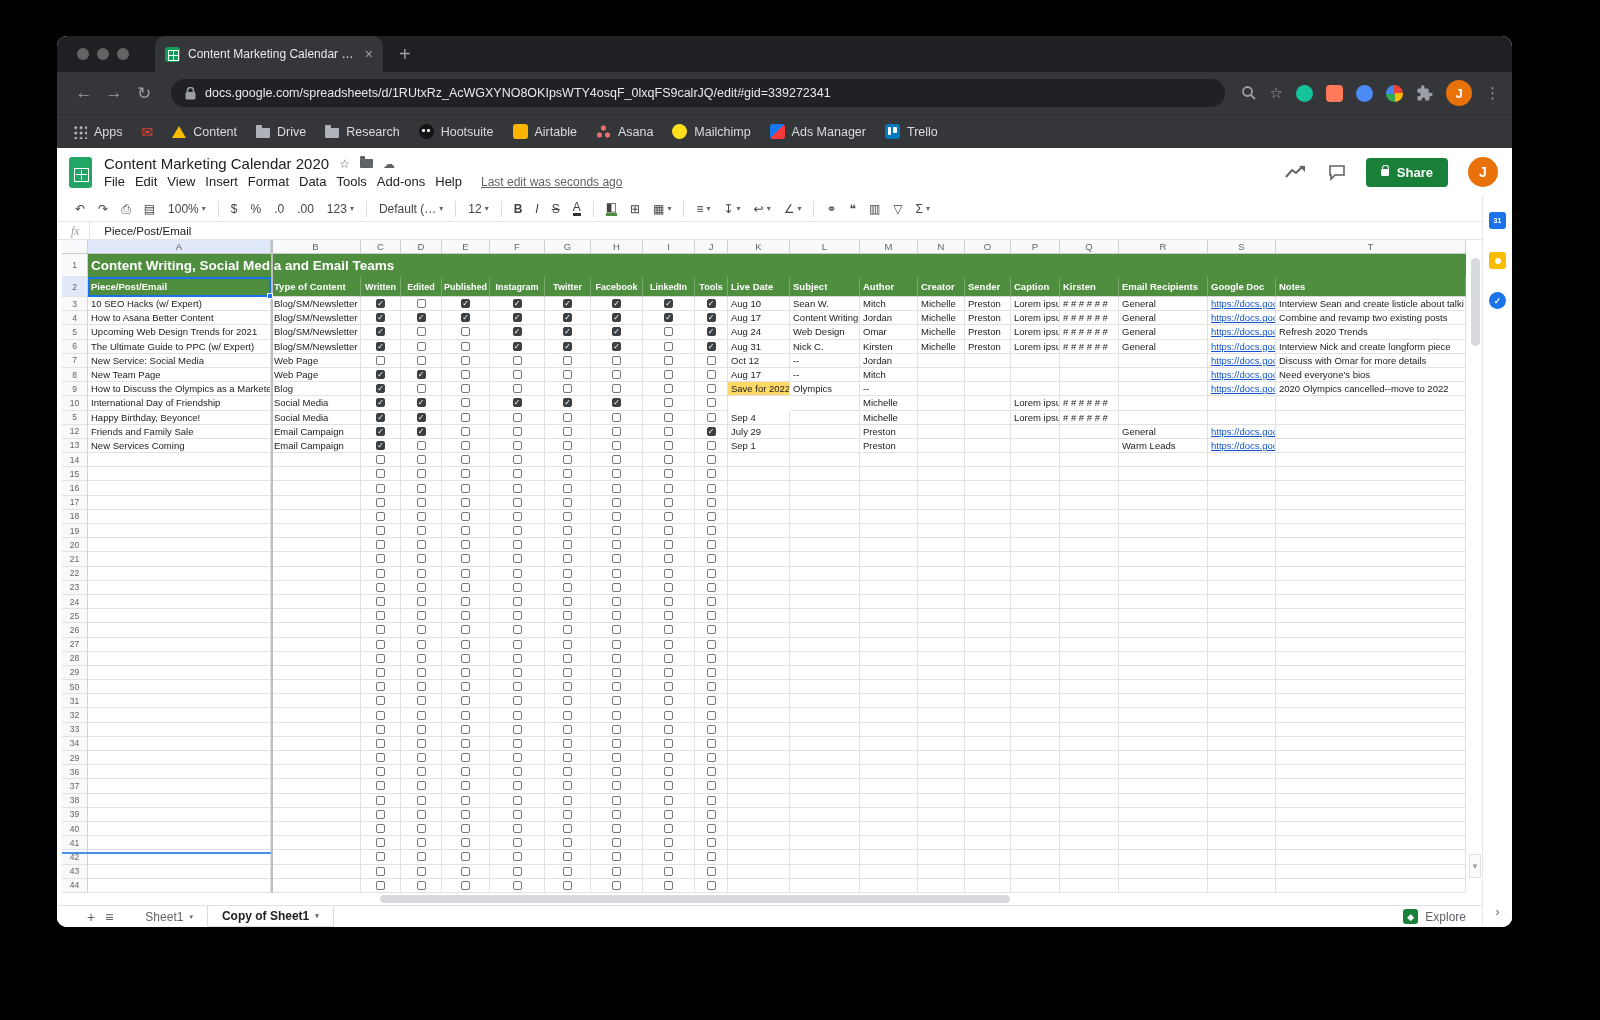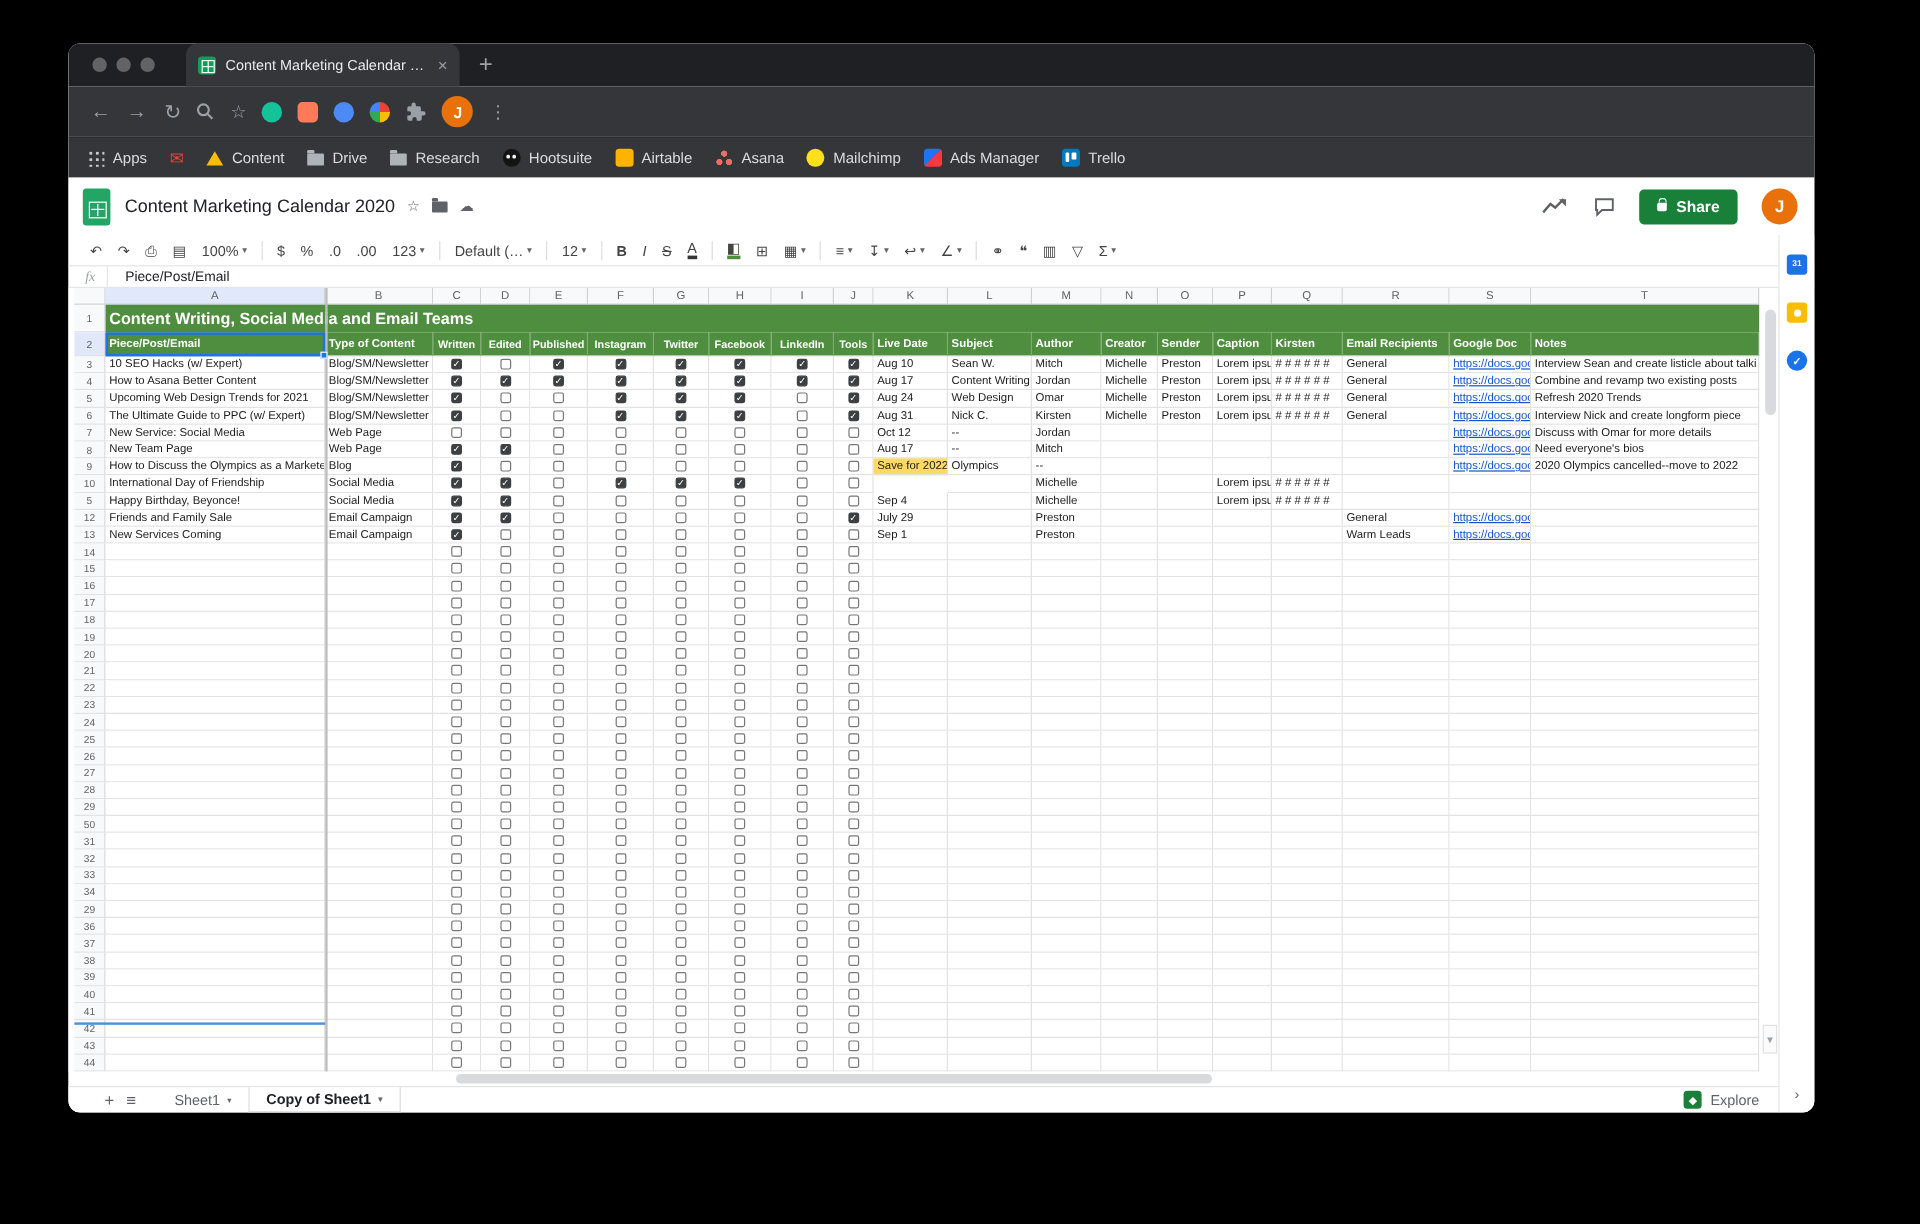--- a/index.html
+++ b/index.html
@@ -187,20 +187,27 @@
       <span class="tab-title">Content Marketing Calendar 2020</span>
       <span class="tab-close">×</span>
     </div>
     <span class="newtab">+</span>
   </div>
 
   <div class="navbar">
     <span class="nav-btn">←</span>
     <span class="nav-btn">→</span>
     <span class="nav-btn">↻</span>
+    <div class="address">
+      <svg width="11" height="13" viewBox="0 0 11 13">
+        <rect x="0.5" y="5" width="10" height="7.5" rx="1.5" fill="#9aa0a6"></rect>
+        <path d="M2.5 5 V3.5 a3 3 0 0 1 6 0 V5" fill="none" stroke="#9aa0a6" stroke-width="1.6"></path>
+      </svg>
+      <span class="url">docs.google.com/spreadsheets/d/1RUtxRz_AcWGXYNO8OKIpsWTY4osqF_0lxqFS9calrJQ/edit#gid=339272341</span>
+    </div>
     <div class="nav-right">
       <svg width="16" height="16" viewBox="0 0 16 16">
         <circle cx="6.5" cy="6.5" r="4.5" fill="none" stroke="#9aa0a6" stroke-width="1.8"></circle>
         <line x1="10" y1="10" x2="14" y2="14" stroke="#9aa0a6" stroke-width="1.8"></line>
       </svg>
       <span class="star-glyph">☆</span>
       <span class="ext green"></span>
       <span class="ext orange"></span>
       <span class="ext blue"></span>
       <span class="ext multi"></span>
@@ -262,20 +269,24 @@
 
     <div class="app-header">
       <div class="sheets-logo"></div>
       <div class="title-block">
         <div class="title-row">
           <span class="doc-title">Content Marketing Calendar 2020</span>
           <span class="ticon">☆</span>
           <span class="folder-ic"></span>
           <span class="ticon">☁</span>
         </div>
+        <div class="menu-row">
+          <span class="menus"><span class="menu-item">File</span><span class="menu-item">Edit</span><span class="menu-item">View</span><span class="menu-item">Insert</span><span class="menu-item">Format</span><span class="menu-item">Data</span><span class="menu-item">Tools</span><span class="menu-item">Add-ons</span><span class="menu-item">Help</span></span>
+          <span class="last-edit">Last edit was seconds ago</span>
+        </div>
       </div>
       <div class="header-right">
         <svg width="24" height="16" viewBox="0 0 24 16">
           <polyline points="2,13 8,6 12,9 19,2" fill="none" stroke="#5f6368" stroke-width="2"></polyline>
           <polygon points="15,2 21,2 21,8" fill="#5f6368"></polygon>
         </svg>
         <svg width="18" height="17" viewBox="0 0 18 17">
           <path d="M2 2 h14 v9 h-9 l-4 4 v-4 h-1 z" fill="none" stroke="#5f6368" stroke-width="1.6"></path>
         </svg>
         <div class="share-btn">

